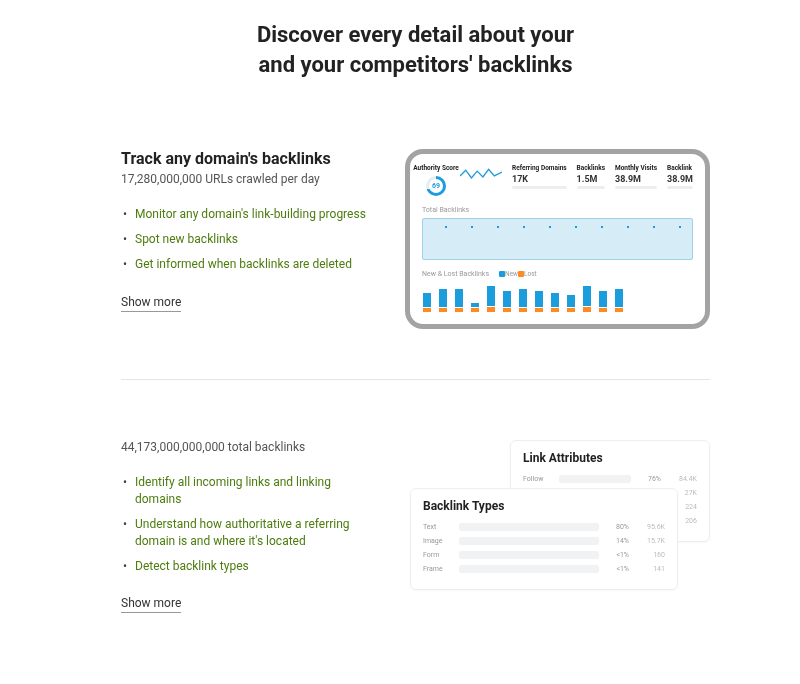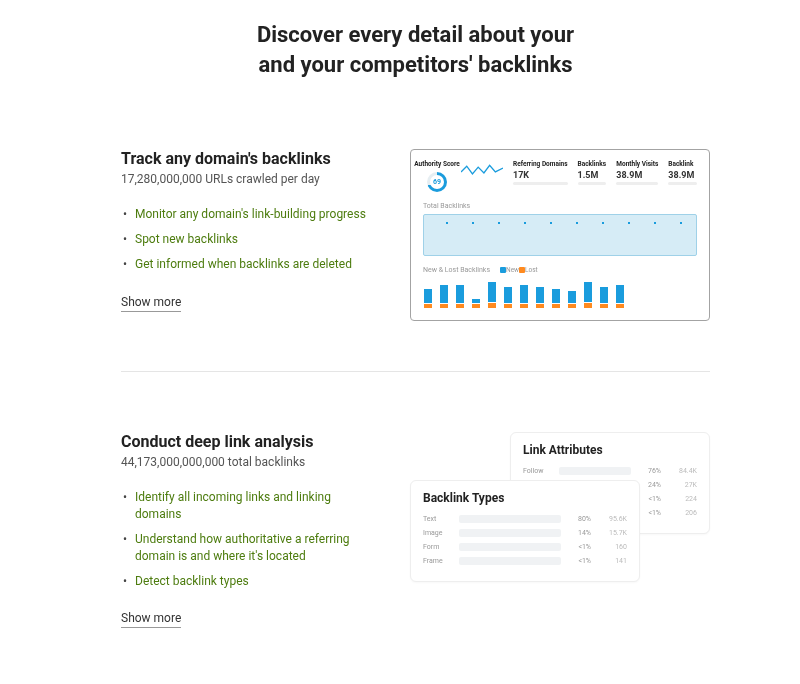--- a/index.html
+++ b/index.html
@@ -59,22 +59,22 @@
     cursor: pointer;
   }
   .divider {
     height: 1px;
     background: #e5e5e5;
     margin: 50px 0 60px 0;
   }
 
   
   .card {
-    border: 1px solid #a3a3a3;
-    border-radius: 4px;
+    border: 5px solid #a3a3a3;
+    border-radius: 18px;
     padding: 10px 12px 12px 12px;
     background: #fff;
     font-size: 7px;
     color: #888;
   }
   .stats-row { display: flex; gap: 10px; align-items: flex-start; }
   .ring-wrap { display:flex; flex-direction:column; align-items:center; gap:2px; width:28px; }
   .stat-label { font-size: 6.5px; color: #222; font-weight: 700; margin-bottom: 2px; white-space: nowrap; }
   .ring {
     width: 20px; height: 20px; border-radius: 50%;
@@ -108,21 +108,21 @@
   .legend .sw { width:6px; height:6px; display:inline-block; border-radius:1px; }
 
   
   .visual2 { position:relative; height:180px; }
   .card-b {
     position:absolute; border:1px solid #eee; border-radius:6px; background:#fff;
     padding:10px 12px; font-size:8px; color:#888;
     box-shadow: 0 1px 2px rgba(0,0,0,0.03);
   }
   .card-back { top:0; right:0; width:200px; }
-  .card-front { top:48px; left:0; width:230px; }
+  .card-front { top:48px; left:0; width:268px; }
   .ctitle { font-size:12px; color:#222; font-weight:700; margin-bottom:10px; }
   .row-bar { display:flex; align-items:center; gap:6px; margin:6px 0; font-size:7px; color:#888; }
   .row-bar .lbl { flex:0 0 30px; color:#999; }
   .row-bar .track { flex:1 1 auto; height:8px; background:#f0f2f4; border-radius:2px; overflow:hidden; }
   .row-bar .fill { height:100%; background:#1a9cdd; }
   .row-bar .fill.green { background:#35c982; }
   .row-bar .pct { flex:0 0 24px; text-align:right; color:#999; }
   .row-bar .cnt { flex:0 0 30px; text-align:right; color:#bbb; }
   .card-back .row-bar .lbl { flex:0 0 30px; }
 </style>
@@ -249,21 +249,20 @@
             </div>
           </div>
       </div>
     </div>
   </div>
 
   <div class="divider"></div>
 
   <div class="section">
     <div class="section-text">
-      <div class="section-title">Conduct deep link analysis</div>
       <div class="section-sub">44,173,000,000,000 total backlinks</div>
       <ul class="bullets">
         <li>Identify all incoming links and linking domains</li>
         <li>Understand how authoritative a referring domain is and where it's located</li>
         <li>Detect backlink types</li>
       </ul>
       <span class="show-more">Show more</span>
     </div>
     <div class="section-visual">
       <div class="visual2">

